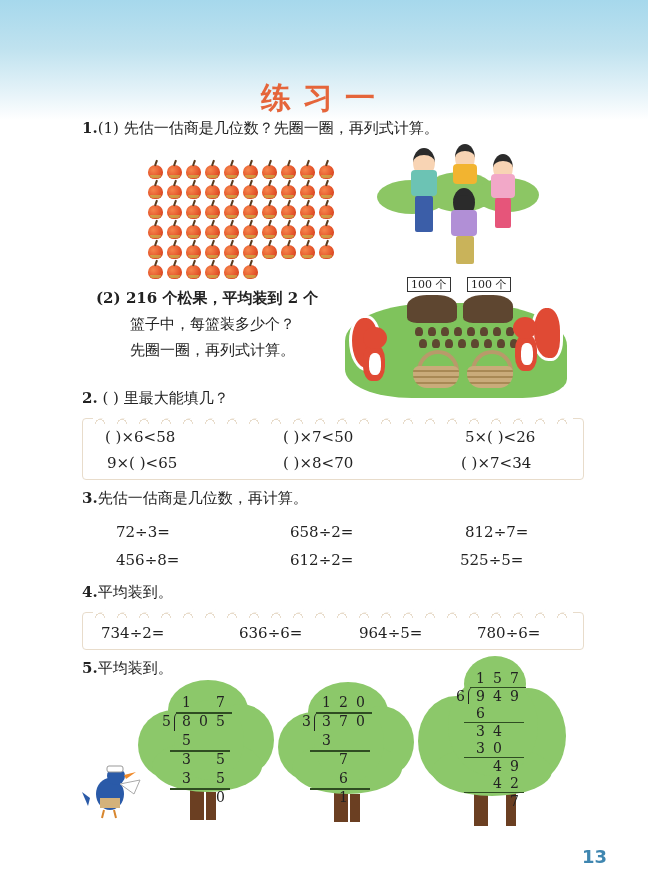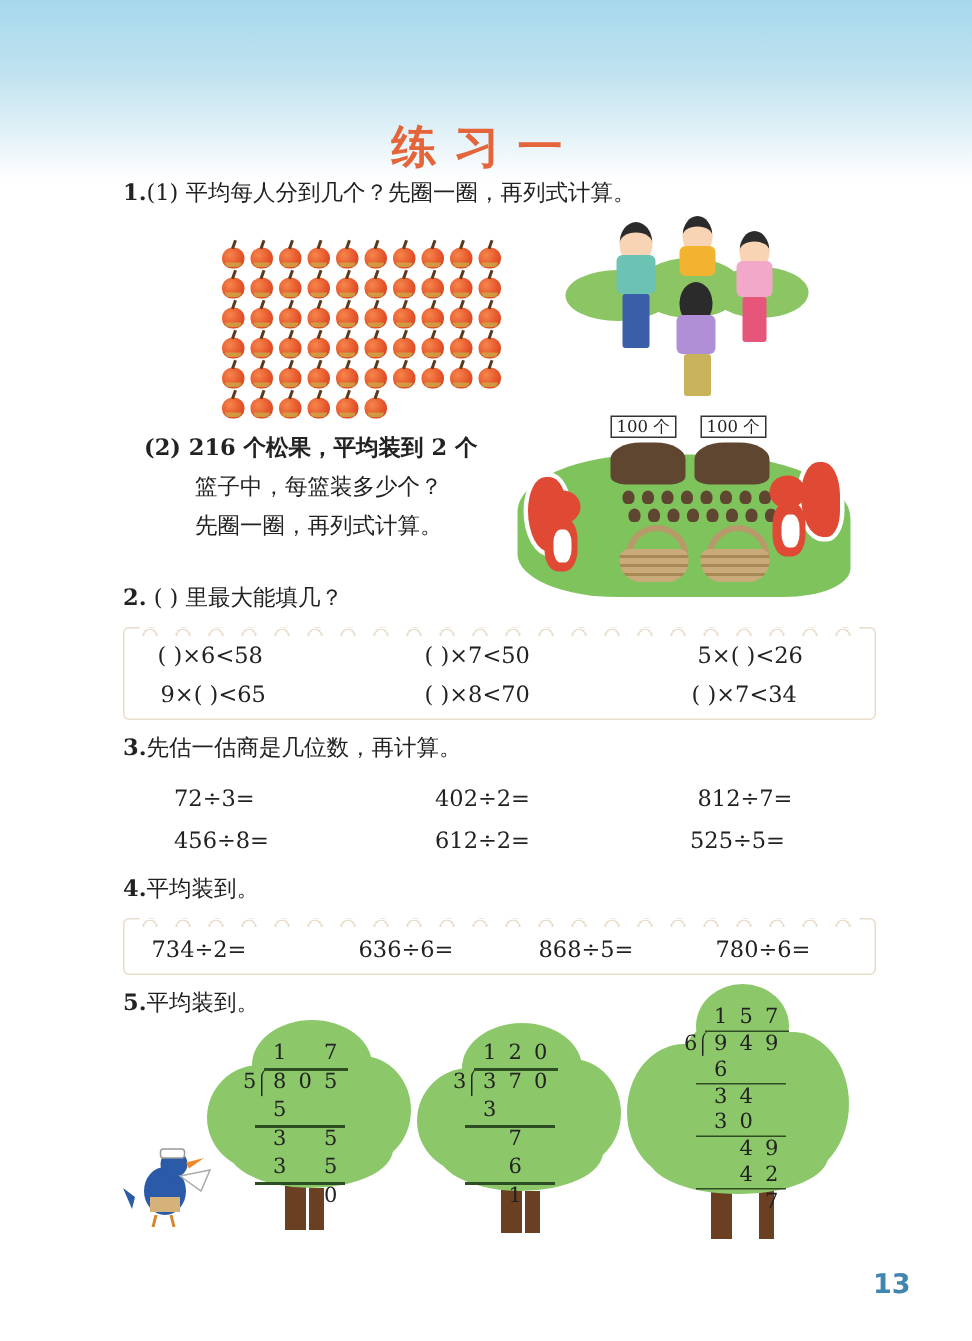--- a/index.html
+++ b/index.html
@@ -96,21 +96,21 @@
   }
   .bird { position: absolute; left: 80px; top: 762px; width: 70px; height: 58px; }
 </style>
 </head>
 <body>
 
 <div class="sky"></div>
 <div class="title">练习一</div>
 
 <div class="q" style="left:82px; top:118px;">
-  <span class="num">1.</span><span>(1)</span>&nbsp;<span>平均每人分到几个？先圈一圈，再列式计算。</span>
+  <span class="num">1.</span><span>(1)</span>&nbsp;<span>先估一估商是几位数？先圈一圈，再列式计算。</span>
 </div>
 
 <div class="apple-grid" id="apples">
     <div class="apple-row">
       <div class="apple"></div>
       <div class="apple"></div>
       <div class="apple"></div>
       <div class="apple"></div>
       <div class="apple"></div>
       <div class="apple"></div>
@@ -268,34 +268,34 @@
   <div class="cell" style="left:382px; top:8px;">5×(    )&lt;26</div>
   <div class="cell" style="left:24px; top:34px;">9×(    )&lt;65</div>
   <div class="cell" style="left:200px; top:34px;">(    )×8&lt;70</div>
   <div class="cell" style="left:378px; top:34px;">(    )×7&lt;34</div>
 </div>
 
 <div class="q" style="left:82px; top:488px;">
   <span class="num">3.</span><span>先估一估商是几位数，再计算。</span>
 </div>
 <div class="cell" style="left:116px; top:522px;">72÷3=</div>
-<div class="cell" style="left:290px; top:522px;">402÷2=</div>
+<div class="cell" style="left:290px; top:522px;">658÷2=</div>
 <div class="cell" style="left:465px; top:522px;">812÷7=</div>
 <div class="cell" style="left:116px; top:550px;">456÷8=</div>
 <div class="cell" style="left:290px; top:550px;">612÷2=</div>
 <div class="cell" style="left:460px; top:550px;">525÷5=</div>
 
 <div class="q" style="left:82px; top:582px;">
   <span class="num">4.</span><span>平均装到。</span>
 </div>
 <div class="box" style="top:612px; height:36px;">
   <div class="scallop"></div>
   <div class="cell" style="left:18px; top:10px;">734÷2=</div>
   <div class="cell" style="left:156px; top:10px;">636÷6=</div>
-  <div class="cell" style="left:276px; top:10px;">868÷5=</div>
+  <div class="cell" style="left:276px; top:10px;">964÷5=</div>
   <div class="cell" style="left:394px; top:10px;">780÷6=</div>
 </div>
 
 <div class="q" style="left:82px; top:658px;">
   <span class="num">5.</span><span>平均装到。</span>
 </div>
 
 <div class="tree" style="left:138px; top:680px; width:140px; height:140px;">
   <div class="trunk" style="left:52px; top:100px; width:14px; height:40px;"></div>
   <div class="trunk" style="left:68px; top:112px; width:10px; height:28px;"></div>

